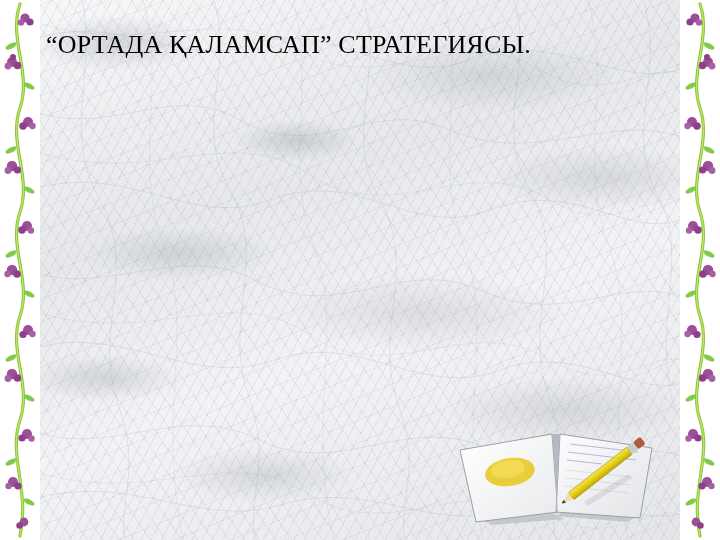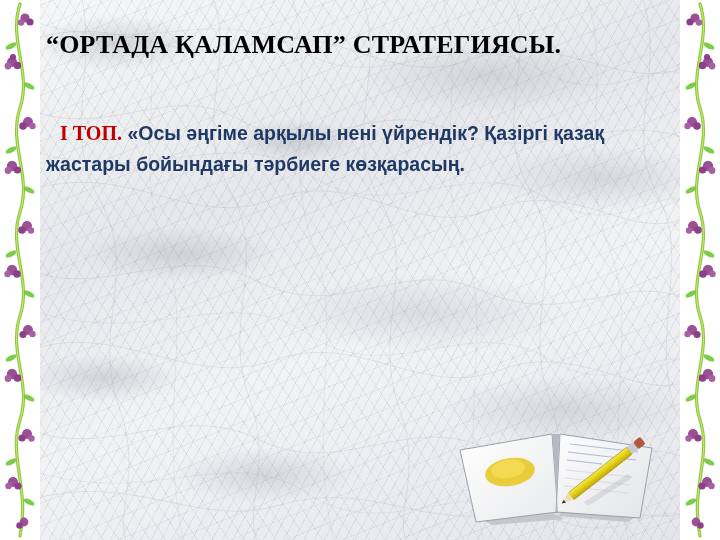--- a/index.html
+++ b/index.html
@@ -63,21 +63,21 @@
   .border-left  { left: 0; }
   .border-right { right: 0; }
 
   
   .slide-title {
     position: absolute;
     left: 46px;
     top: 30px;
     width: 620px;
     font-family: "Liberation Serif", serif;
-    font-weight: bold;
+    font-weight: normal;
     font-size: 26px;
     line-height: 30px;
     color: #000000;
     letter-spacing: 0.2px;
     white-space: nowrap;
   }
   .body-block {
     position: absolute;
     left: 46px;
     top: 118px;
@@ -299,24 +299,20 @@
           </g>
         </g>
       </g>
     </svg>
   </div>
 
   <div class="slide-title">“ОРТАДА ҚАЛАМСАП” СТРАТЕГИЯСЫ.</div>
 
   <div class="body-block">
 
-    <p class="para p1">
-      <span class="lead-space"></span><span class="tag">I ТОП</span><span class="tag">.</span>
-      <span>«Осы әңгіме арқылы нені үйрендік? Қазіргі қазақ жастары бойындағы тәрбиеге көзқарасың.</span>
-    </p>
 
 
   </div>
 
   <div class="book-art">
     <svg width="216" height="112" viewBox="0 0 216 112">
       <defs>
         <linearGradient id="pageL" x1="0" y1="0" x2="1" y2="1">
           <stop offset="0%" stop-color="#ffffff"></stop>
           <stop offset="100%" stop-color="#e9eaec"></stop>

